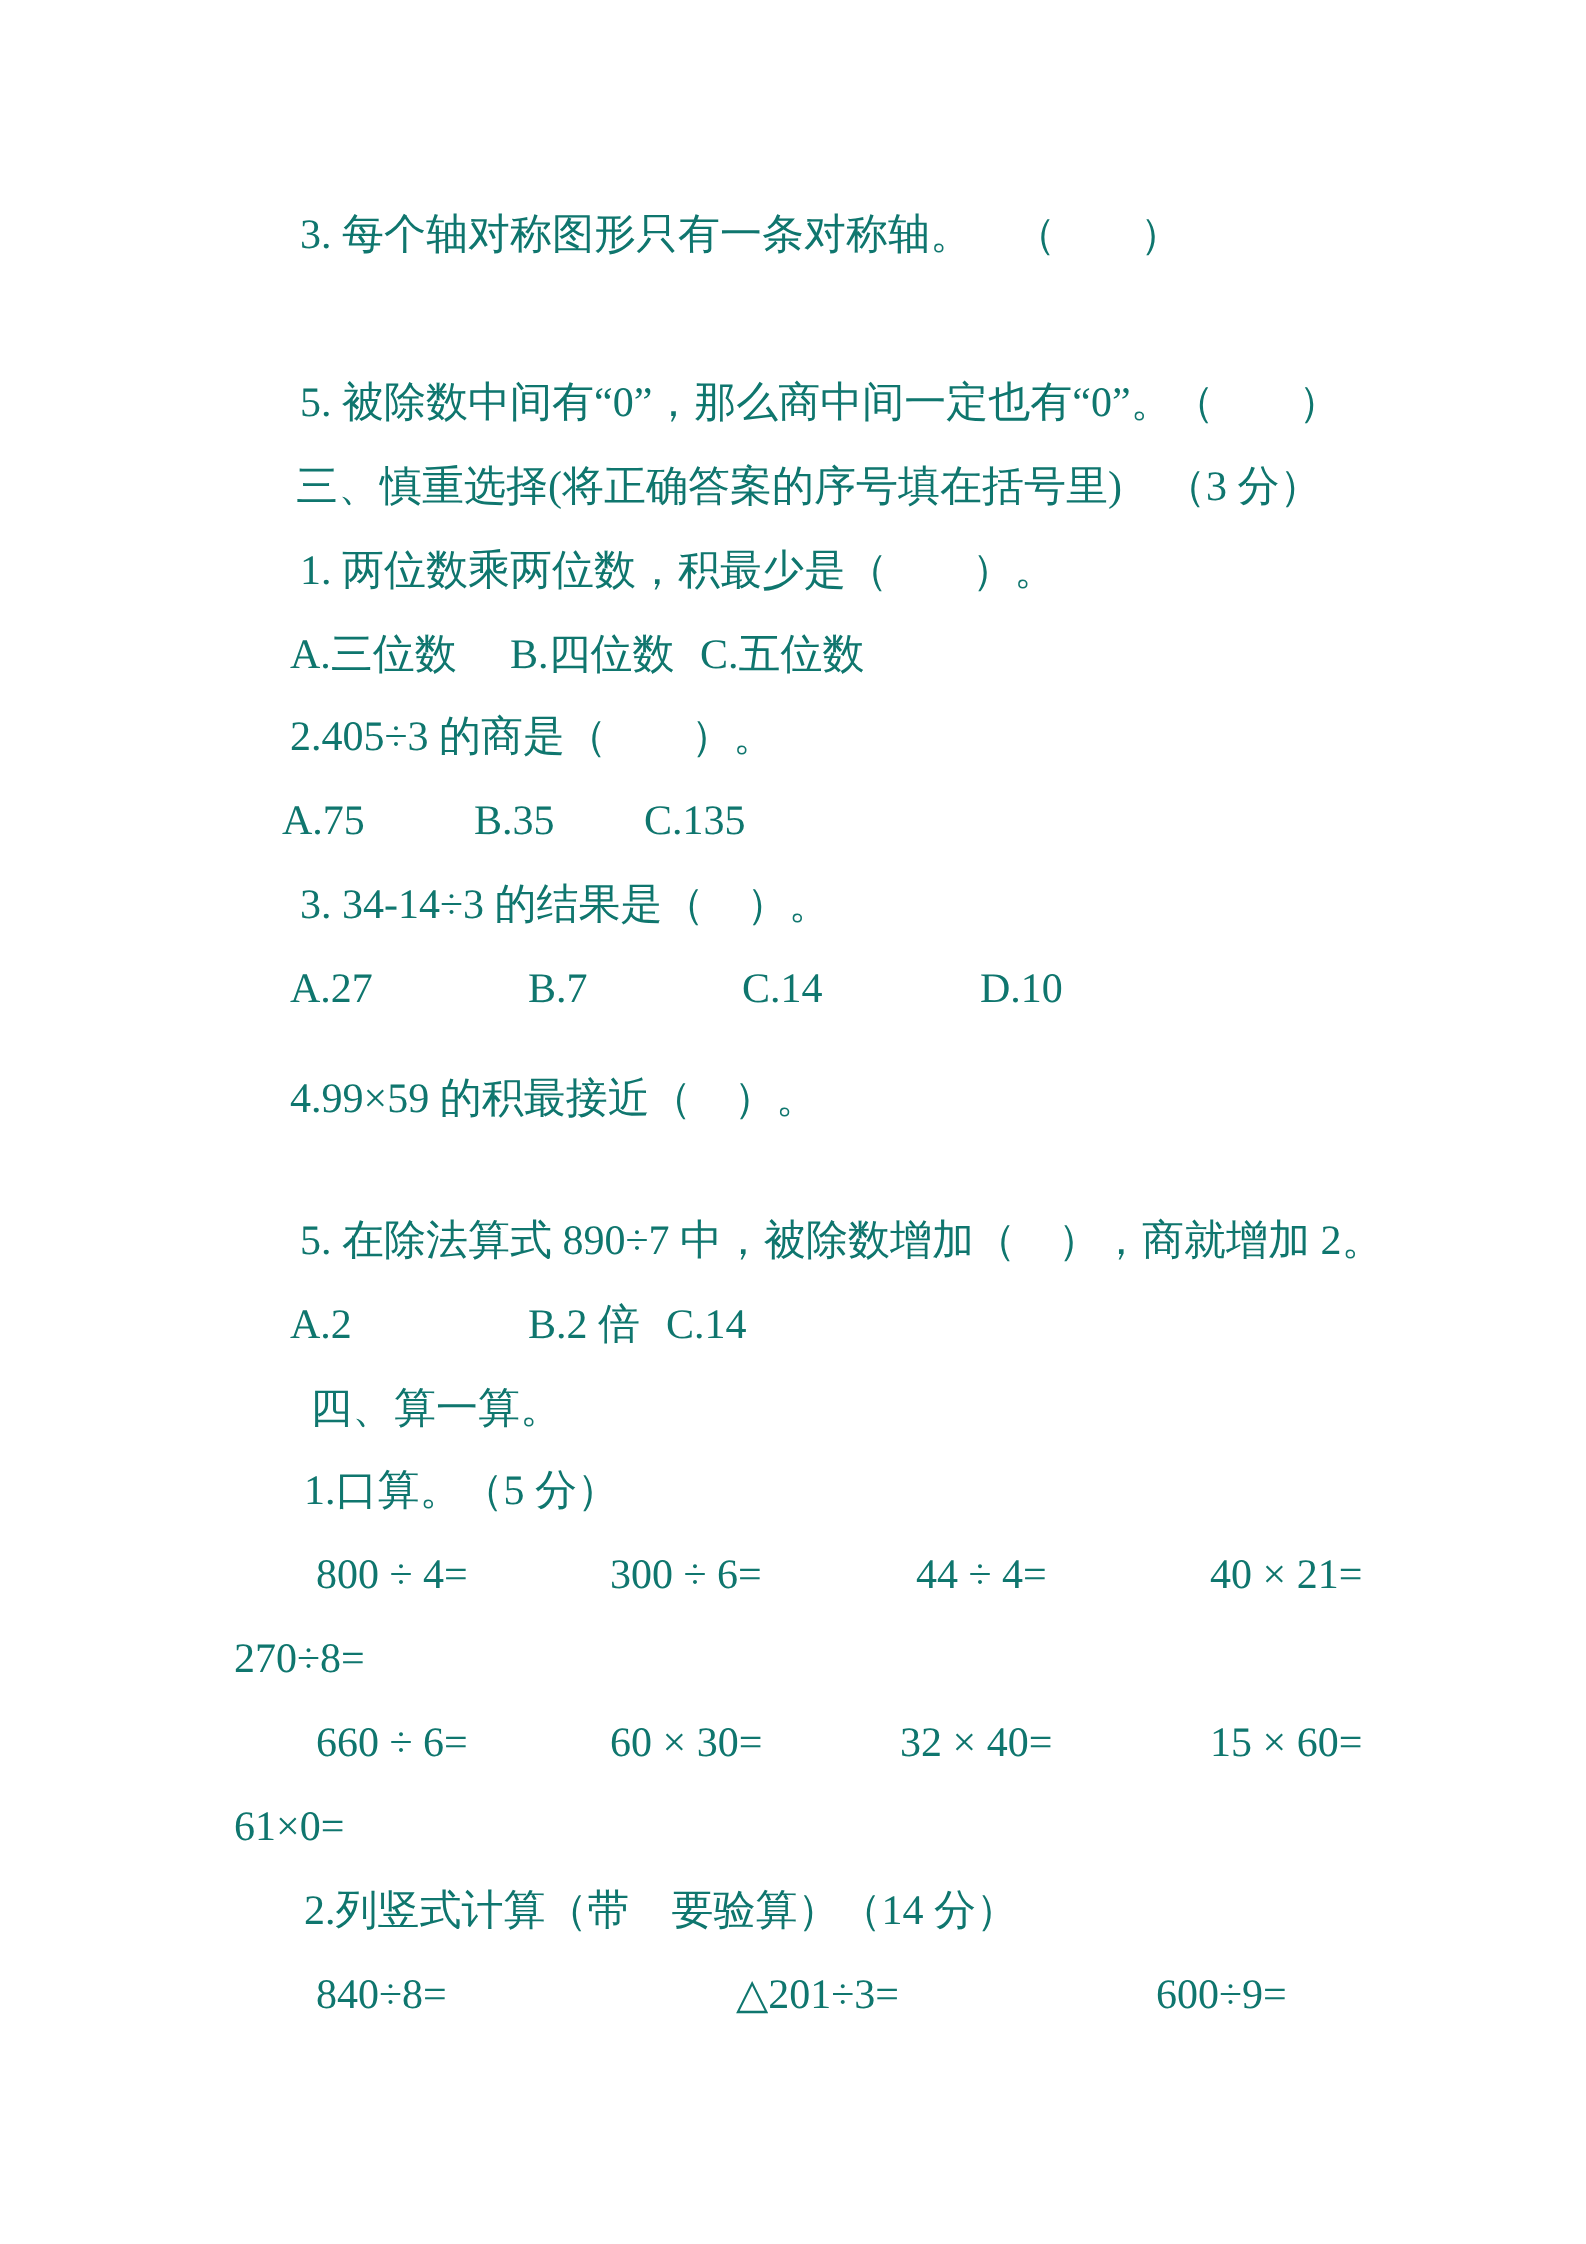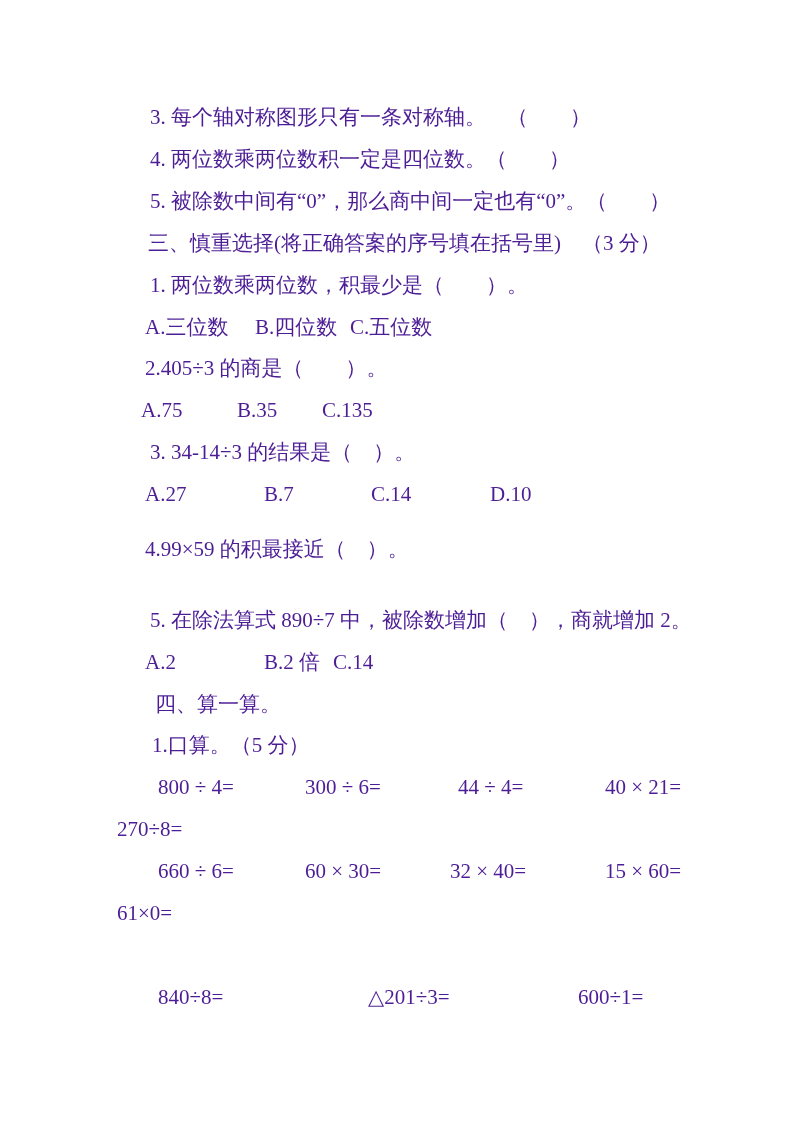--- a/index.html
+++ b/index.html
@@ -28,27 +28,24 @@
   }
   .cell {
     position: absolute;
     top: 0;
     white-space: pre;
   }
 </style>
 </head>
 <body style="background: rgb(255, 255, 255);">
 
-<div class="page" style="background: rgb(255, 255, 255); color: #4c1d95;">
+<div class="page" style="background: rgb(255, 255, 255); color: #0f766e;">
 
   <div class="line" style="top:103px">
     <span class="cell" style="left:150px">3. 每个轴对称图形只有一条对称轴。　（　　）</span>
-  </div>
-  <div class="line" style="top:145px">
-    <span class="cell" style="left:150px">4. 两位数乘两位数积一定是四位数。（　　）</span>
   </div>
   <div class="line" style="top:187px">
     <span class="cell" style="left:150px">5. 被除数中间有“0”，那么商中间一定也有“0”。（　　）</span>
   </div>
 
   <div class="line" style="top:229px">
     <span class="cell" style="left:148px">三、慎重选择(将正确答案的序号填在括号里)　（3 分）</span>
   </div>
 
   <div class="line" style="top:271px">
@@ -113,19 +110,22 @@
   <div class="line" style="top:857px">
     <span class="cell" style="left:158px">660 ÷ 6=</span>
     <span class="cell" style="left:305px">60 × 30=</span>
     <span class="cell" style="left:450px">32 × 40=</span>
     <span class="cell" style="left:605px">15 × 60=</span>
   </div>
   <div class="line" style="top:899px">
     <span class="cell" style="left:117px">61×0=</span>
   </div>
 
+  <div class="line" style="top:941px">
+    <span class="cell" style="left:152px">2.列竖式计算（带　要验算）（14 分）</span>
+  </div>
   <div class="line" style="top:983px">
     <span class="cell" style="left:158px">840÷8=</span>
     <span class="cell" style="left:368px">△201÷3=</span>
-    <span class="cell" style="left:578px">600÷1=</span>
+    <span class="cell" style="left:578px">600÷9=</span>
   </div>
 
 </div>
 
 </body></html>

